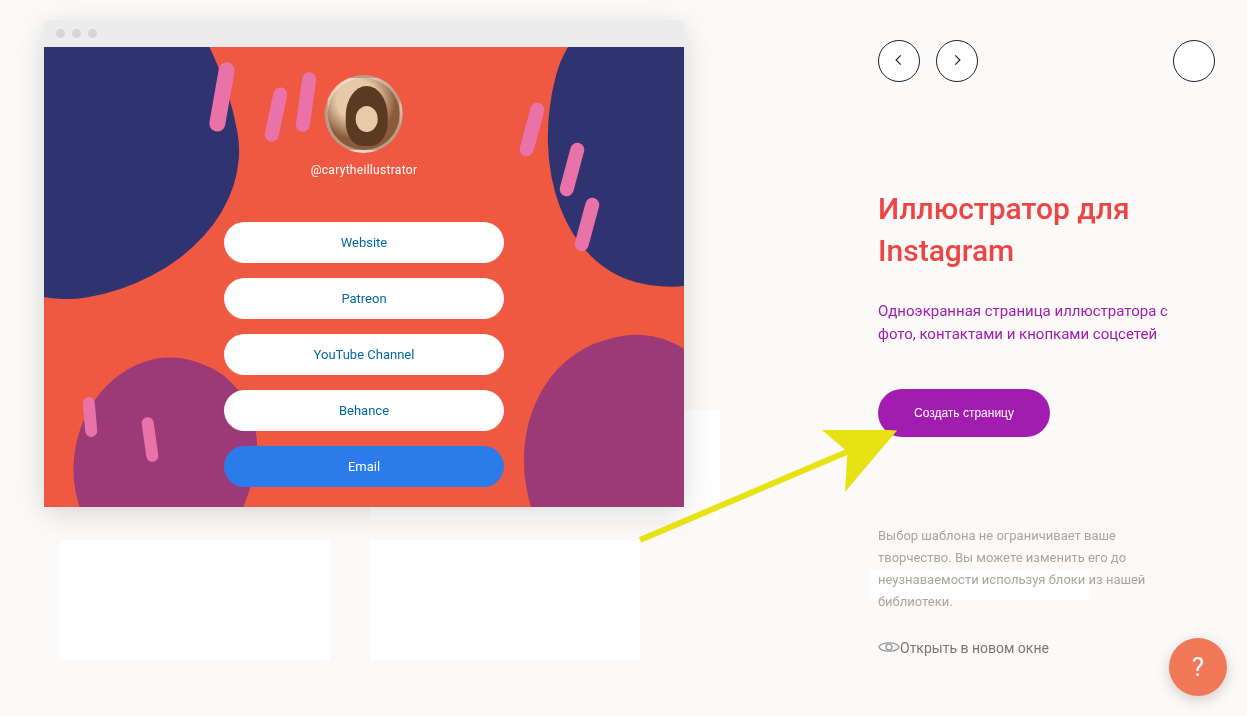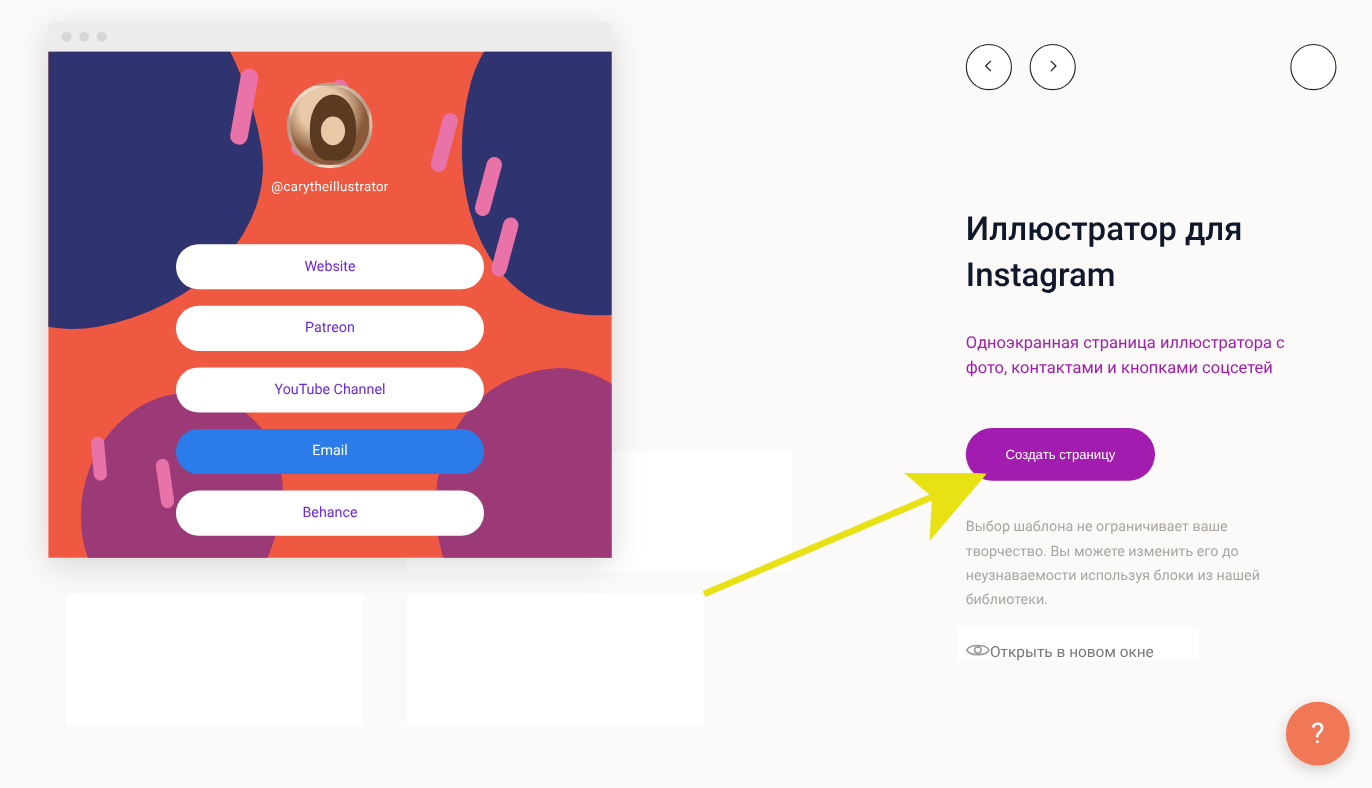--- a/index.html
+++ b/index.html
@@ -10,21 +10,21 @@
     height: 716px;
     position: relative;
     overflow: hidden;
   }
 
   
   .browser-window {
     position: absolute;
     left: 44px;
     top: 20px;
-    width: 512px;
+    width: 640px;
     height: 485px;
     background: #ececec;
     border-radius: 6px;
     box-shadow: 0 8px 30px rgba(0,0,0,0.15);
   }
   .browser-dots {
     display: flex;
     gap: 7px;
     padding: 9px 12px;
   }
@@ -116,21 +116,21 @@
     top: 175px; left: 50%; transform: translateX(-50%);
     width: 280px;
     display: flex; flex-direction: column; gap: 15px;
   }
   .link-btn {
     background: #fff;
     border-radius: 24px;
     padding: 13px 0;
     text-align: center;
     font-size: 13px;
-    color: #6d28d9;
+    color: #0369a1;
   }
   .link-btn.email {
     background: #2b7bea;
     color: #fff;
   }
 
   
   .nav-arrows {
     position: absolute;
     left: 878px; top: 40px;
@@ -156,42 +156,42 @@
 
   .panel {
     position: absolute;
     left: 878px;
     top: 188px;
     width: 310px;
   }
   .panel-title {
     font-size: 30px;
     font-weight: 500;
-    color: #0f172a;
+    color: #ef4444;
     line-height: 1.4;
     margin-bottom: 28px;
   }
   .panel-desc {
     font-size: 15px;
     color: #a21caf;
     line-height: 1.55;
     margin-bottom: 42px;
   }
   .cta-btn {
     background: #a21caf;
     color: #fff;
     font-size: 12px;
     padding: 17px 36px;
     border-radius: 30px;
     border: none;
     cursor: pointer;
     display: inline-block;
   }
   .note {
-    margin-top: 32px;
+    margin-top: 88px;
     font-size: 13px;
     color: #a9a6a2;
     line-height: 1.7;
   }
   .open-link {
     margin-top: 26px;
     display: flex;
     align-items: center;
     font-size: 14px;
     color: #7a7875;
@@ -261,22 +261,22 @@
 
     <div class="profile">
       <div class="avatar"></div>
       <div class="handle">@carytheillustrator</div>
     </div>
 
     <div class="link-buttons">
       <div class="link-btn">Website</div>
       <div class="link-btn">Patreon</div>
       <div class="link-btn">YouTube Channel</div>
+      <div class="link-btn">Behance</div>
       <div class="link-btn email">Email</div>
-      <div class="link-btn">Behance</div>
     </div>
   </div>
 </div>
 
 <div class="nav-arrows">
   <div class="circle-btn">
     <span>
       <svg viewBox="0 0 24 24">
           <polyline points="15 4 7 12 15 20"></polyline>
         </svg>

